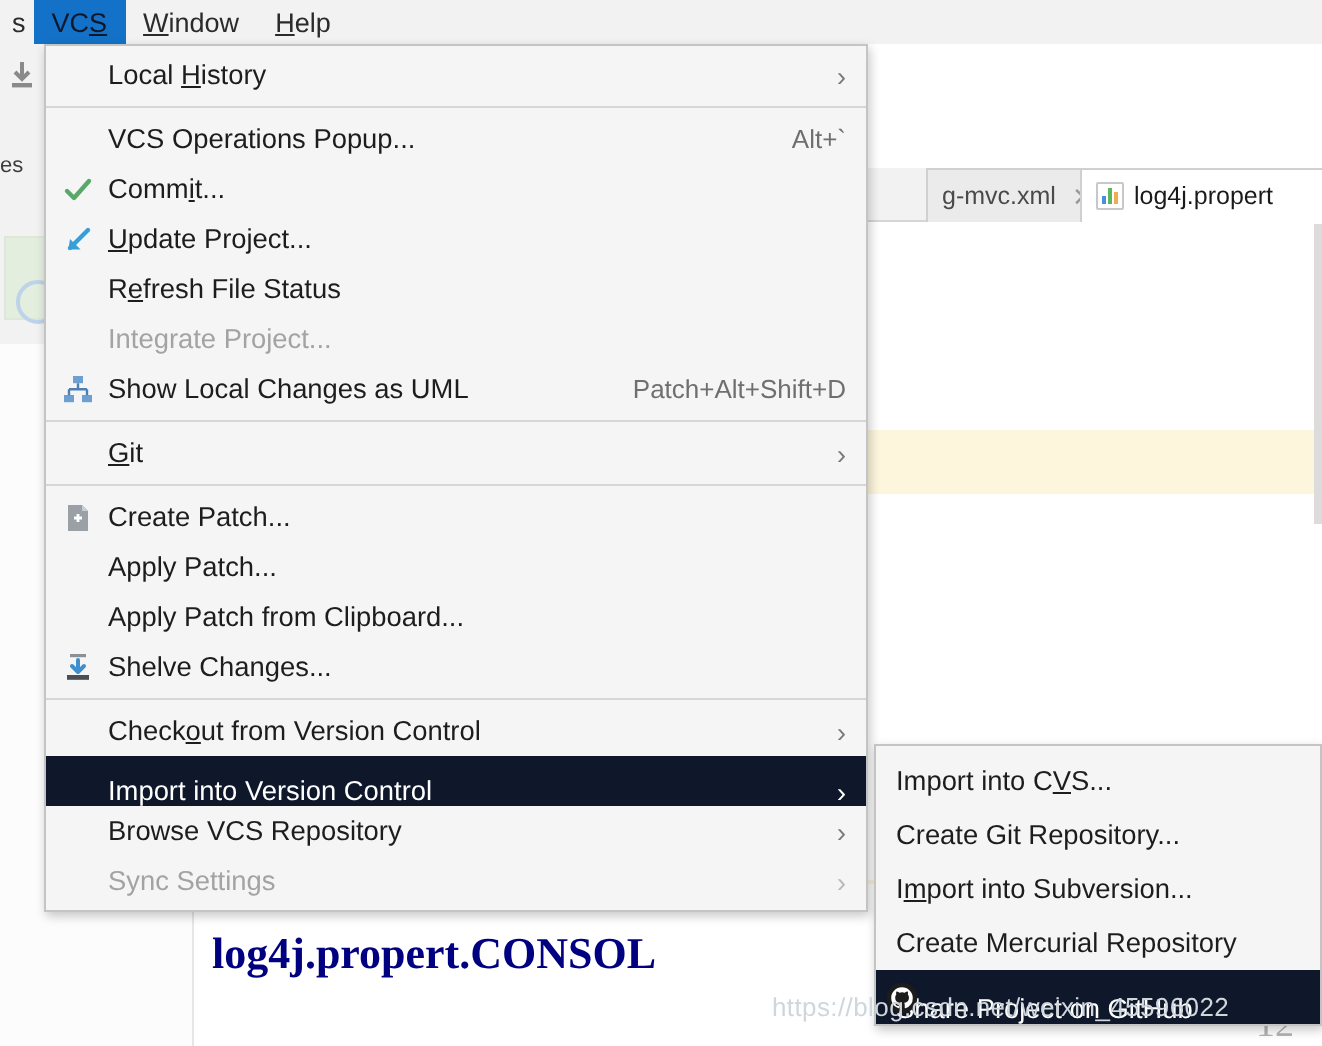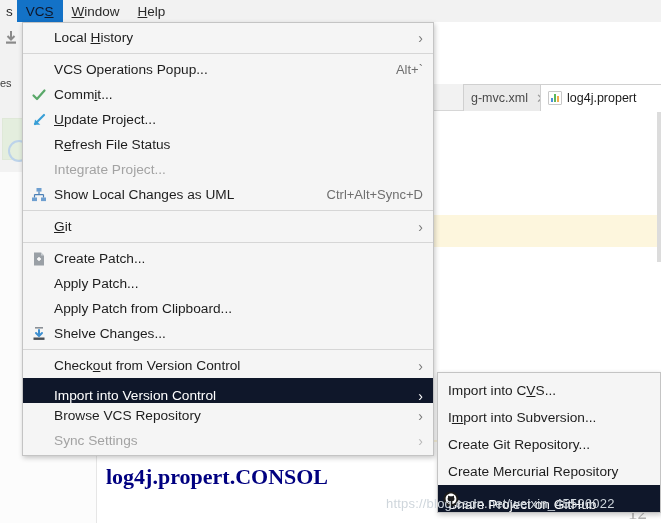--- a/index.html
+++ b/index.html
@@ -245,21 +245,21 @@
     </div>
 
     <div class="mi">
       <svg class="ic ic-uml" viewBox="0 0 16 16">
         <rect x="5.5" y="1" width="5" height="3.6" fill="#6e9fd0"></rect>
         <rect x="1" y="10.5" width="5" height="3.6" fill="#6e9fd0"></rect>
         <rect x="10" y="10.5" width="5" height="3.6" fill="#6e9fd0"></rect>
         <path d="M8 4.6 v3 M3.5 7.6 h9 M3.5 7.6 v3 M12.5 7.6 v3" stroke="#4b7fb5" stroke-width="1.2" fill="none"></path>
       </svg>
       <span>Show Local Changes as UML</span>
-      <span class="accel">Ctrl+Alt+Sync+D</span>
+      <span class="accel">Patch+Alt+Shift+D</span>
     </div>
 
     <div class="sep"></div>
 
     <div class="mi">
       <span><u>G</u>it</span>
       <span class="arrow">›</span>
     </div>
 
     <div class="sep"></div>
@@ -313,25 +313,25 @@
     </div>
   </div>
 
   <div class="submenu">
 
     <div class="mi">
       <span>Import into C<u>V</u>S...</span>
     </div>
 
     <div class="mi">
+      <span>Create Git Repository...</span>
+    </div>
+
+    <div class="mi">
       <span>I<u>m</u>port into Subversion...</span>
-    </div>
-
-    <div class="mi">
-      <span>Create Git Repository...</span>
     </div>
 
     <div class="mi">
       <span>Create Mercurial Repository</span>
     </div>
 
     <div class="mi sel">
       <svg class="ic ic-gh" viewBox="0 0 16 16" style="left:5px;">
         <circle cx="8" cy="8" r="7.6" fill="#1c1c1c"></circle>
         <path d="M8 2.6 c-3 0-5.4 2.4-5.4 5.4 0 2.4 1.55 4.4 3.7 5.12 .27.05 .37-.12 .37-.26v-.92c-1.5.33-1.82-.72-1.82-.72-.25-.63-.6-.8-.6-.8-.5-.34.04-.33.04-.33.54.04.83.56.83.56.49.83 1.28.59 1.59.45.05-.35.19-.59.35-.73-1.2-.14-2.46-.6-2.46-2.67 0-.59.21-1.07.56-1.45-.06-.14-.24-.69.05-1.44 0 0 .45-.14 1.48.55a5.1 5.1 0 0 1 2.7 0c1.02-.69 1.47-.55 1.47-.55.3.75.11 1.3.06 1.44.35.38.55.86.55 1.45 0 2.08-1.26 2.53-2.47 2.66.2.17.37.5.37 1v1.48c0 .15.1.32.38.26A5.41 5.41 0 0 0 13.4 8c0-3-2.42-5.4-5.4-5.4z" fill="#ffffff"></path>

